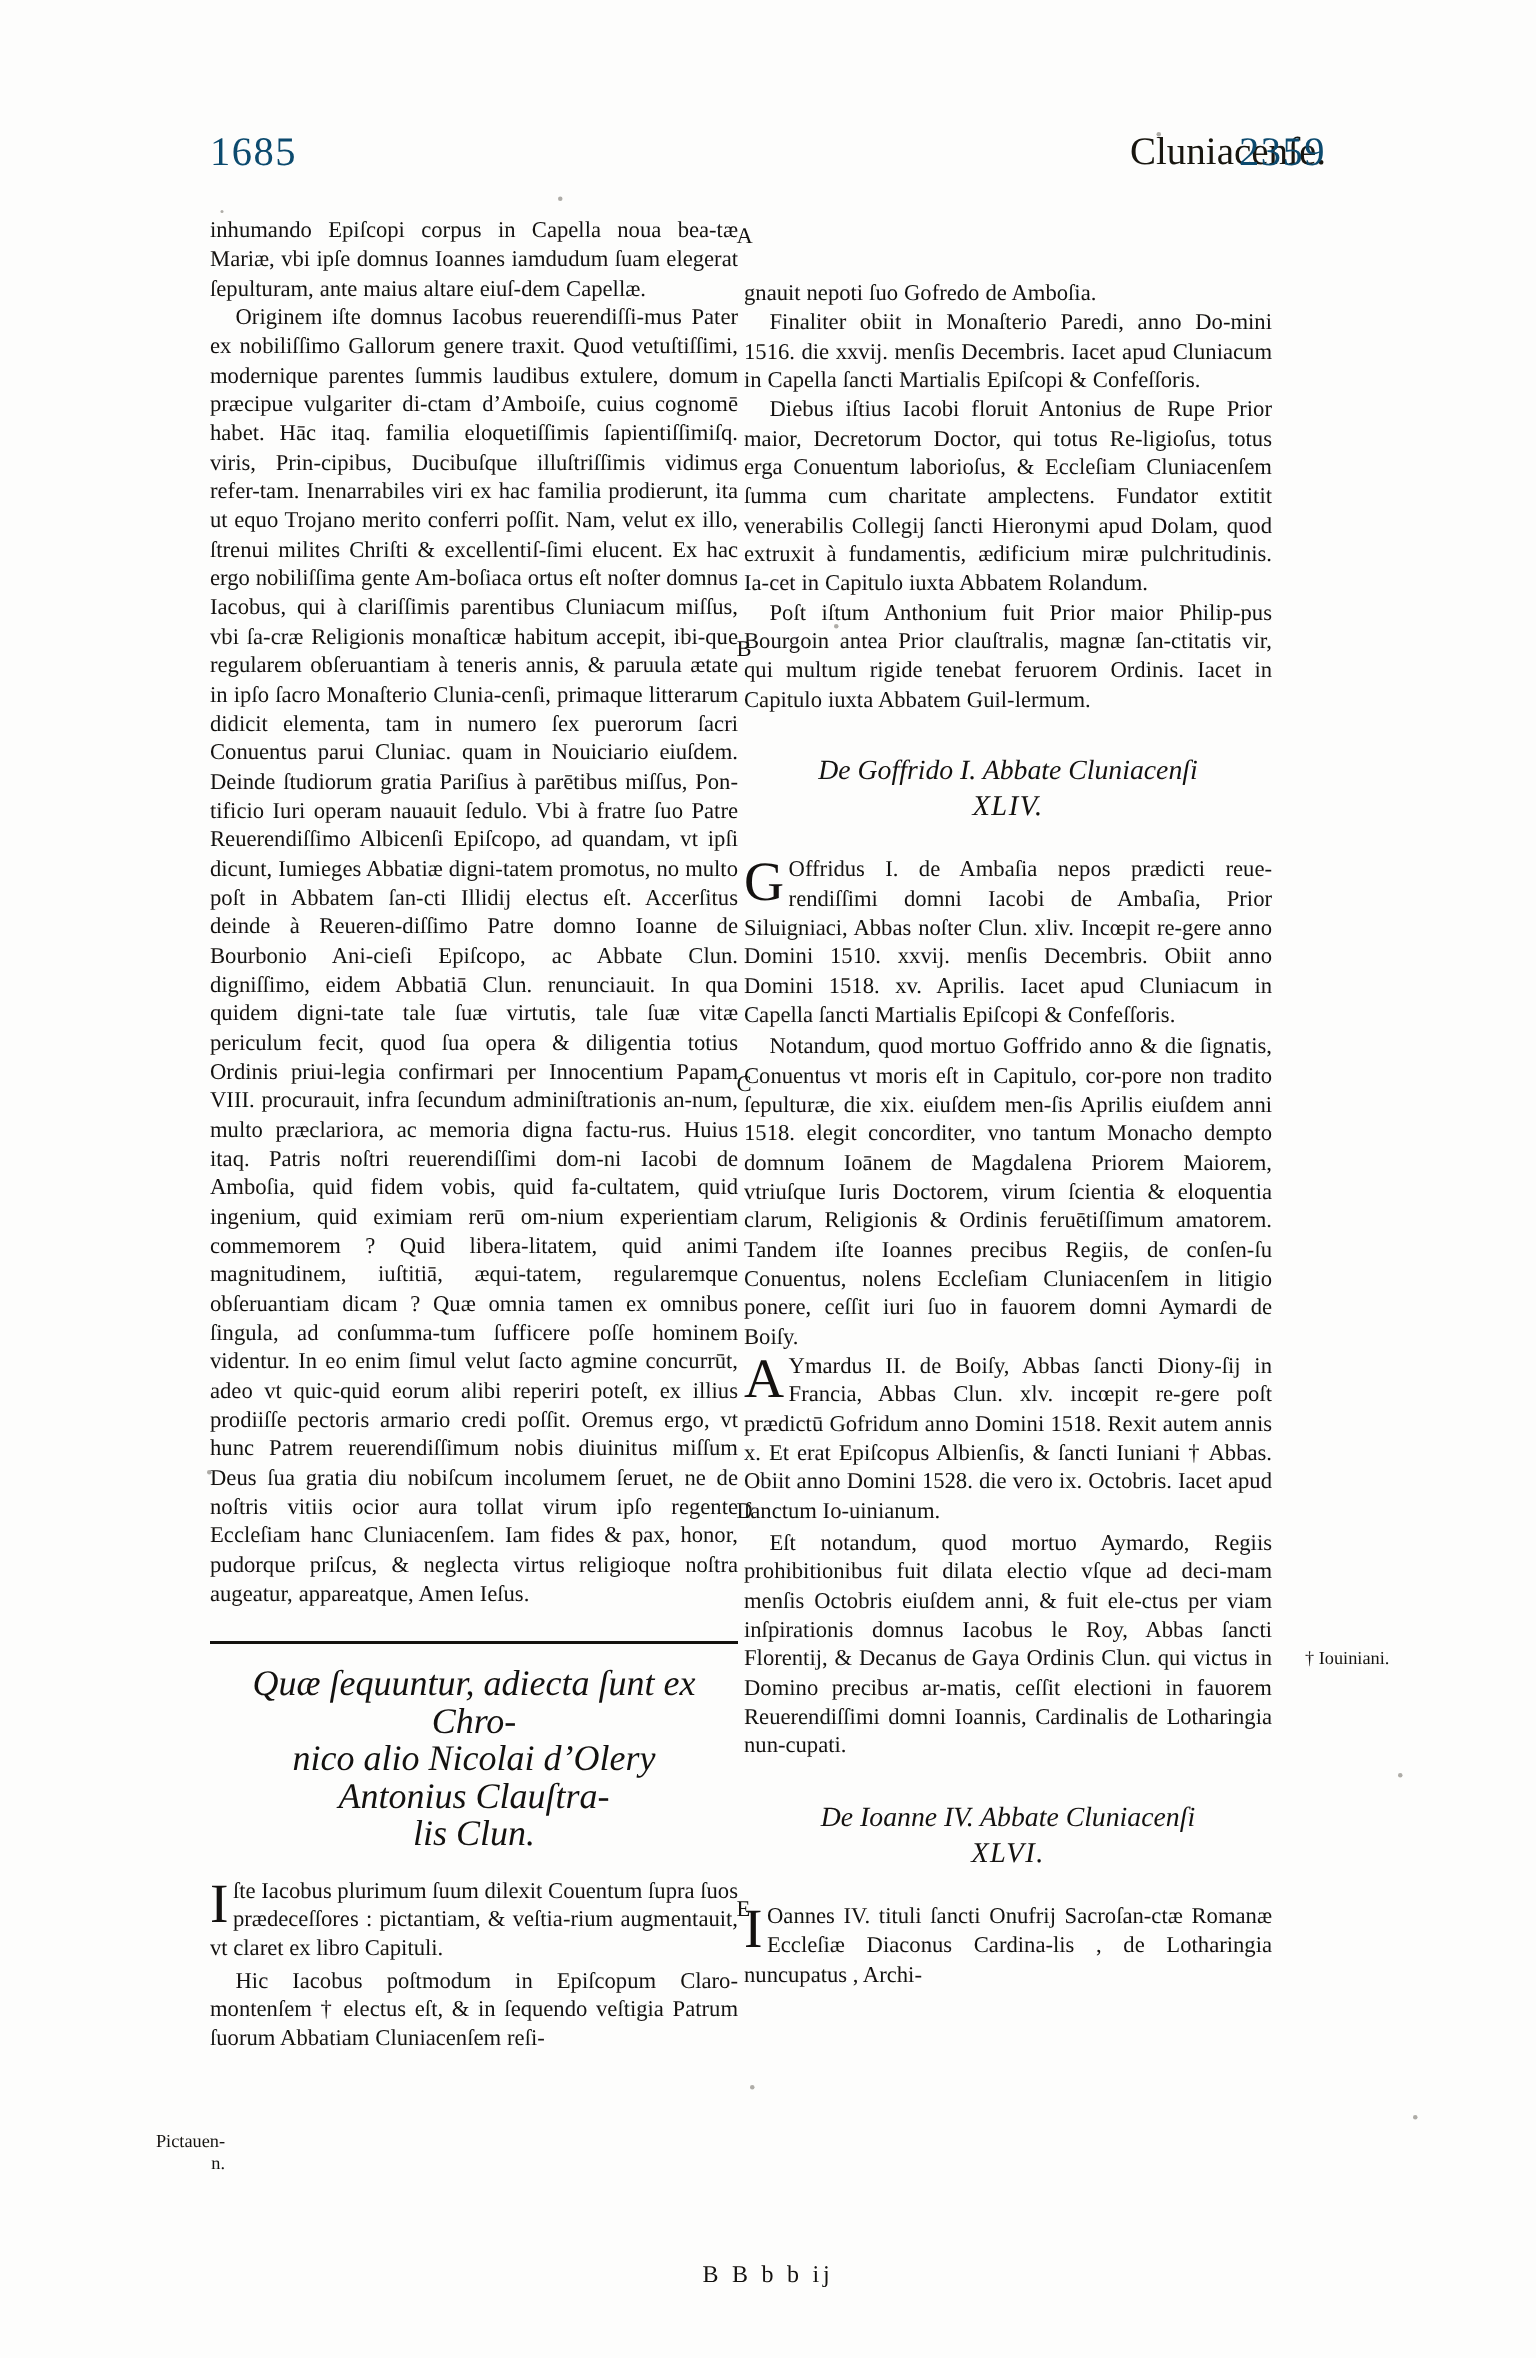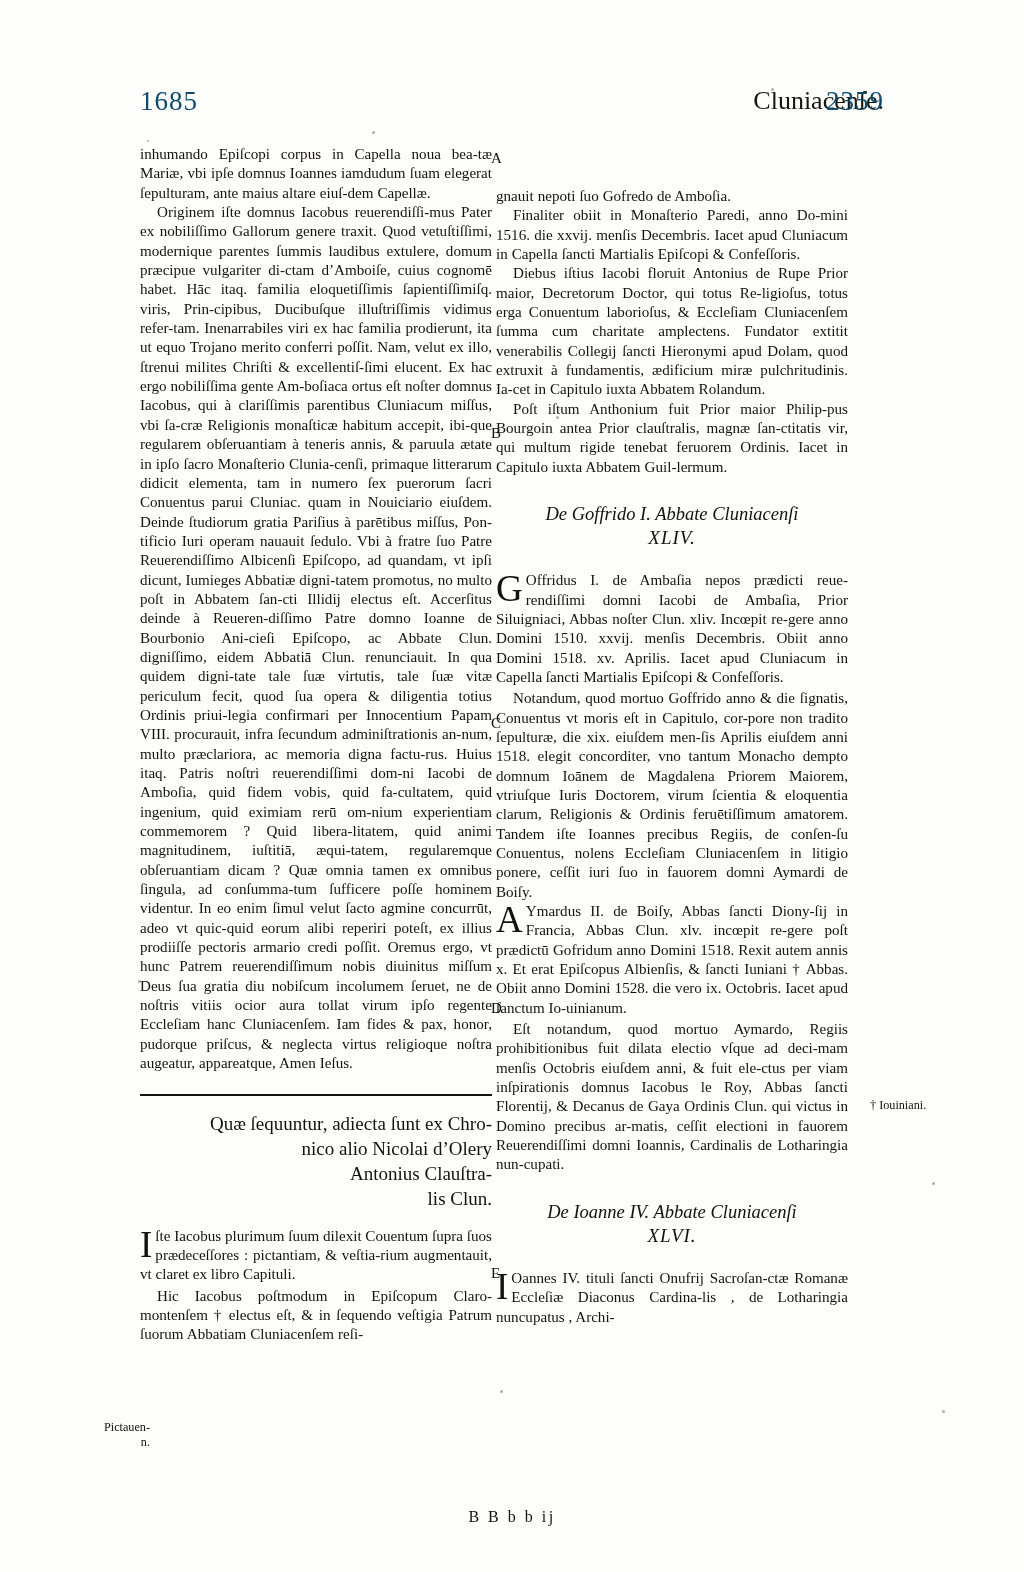--- a/index.html
+++ b/index.html
@@ -107,22 +107,23 @@
   
   .rule {
     height: 2px;
     background: #14120f;
     margin: 20px 0 15px 0;
     width: 100%;
   }
 
   
   .chron-title {
-    text-align: right;
-    font-size: 19px;
+    text-align: center;
+    font-style: italic;
+    font-size: 24px;
     line-height: 25px;
     margin: 0 0 16px 0;
   }
   .chron-title span { display: block; }
 
   
   .gutter-letter {
     position: absolute;
     font-size: 15px;
     color: #14120f;

